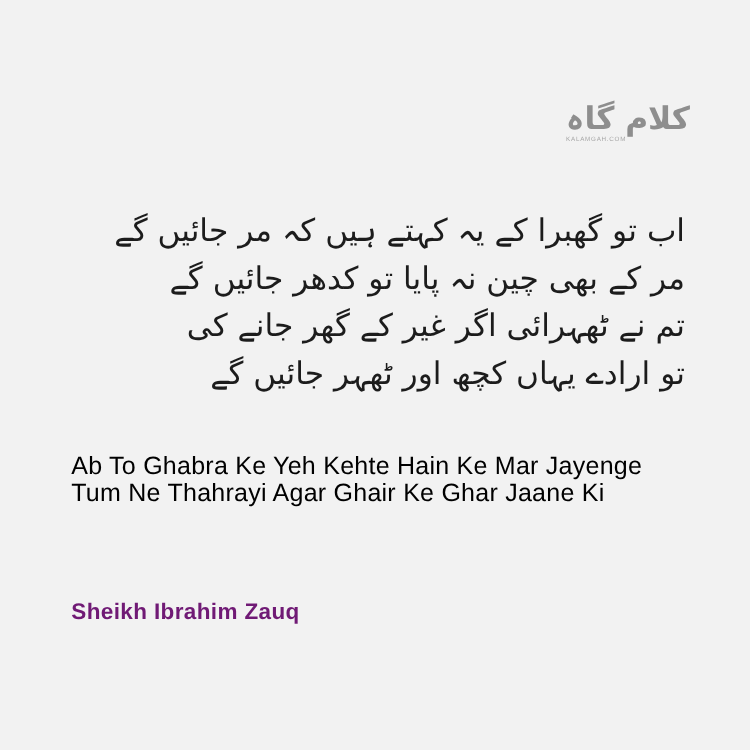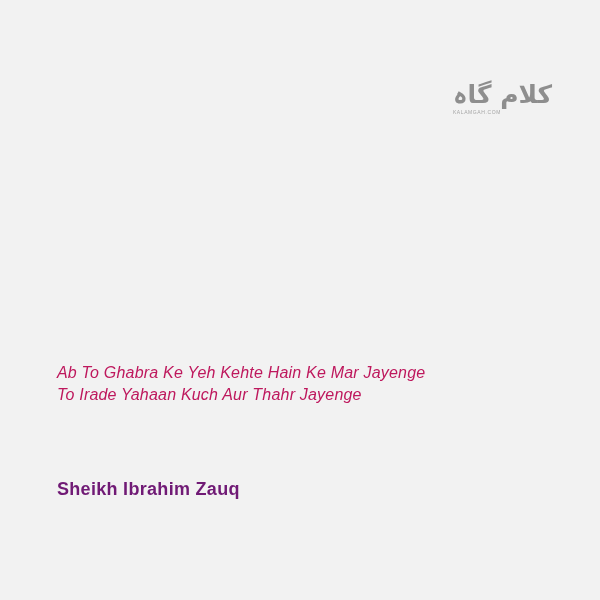--- a/index.html
+++ b/index.html
@@ -60,26 +60,25 @@
   }
 
   
   .english-poem {
     position: absolute;
     top: 362px;
     left: 57px;
     right: 40px;
   }
   .english-line {
-    font-size: 16px;
+    font-size: 20px;
     line-height: 22px;
-    color: #be185d;
+    color: #000000;
     letter-spacing: 0.2px;
     white-space: nowrap;
-    font-style: italic;
   }
 
   
   .poet-name {
     position: absolute;
     top: 479px;
     left: 57px;
     font-size: 18px;
     font-weight: bold;
     color: #701a75;
@@ -89,21 +88,27 @@
 </head>
 <body>
 
 <div class="canvas">
 
   <div class="logo">
     <div class="logo-urdu">کلام گاہ</div>
     <div class="logo-caption">KALAMGAH.COM</div>
   </div>
 
+  <div class="urdu-poem">
+    <div class="urdu-line">اب تو گھبرا کے یہ کہتے ہیں کہ مر جائیں گے</div>
+    <div class="urdu-line">مر کے بھی چین نہ پایا تو کدھر جائیں گے</div>
+    <div class="urdu-line">تم نے ٹھہرائی اگر غیر کے گھر جانے کی</div>
+    <div class="urdu-line">تو ارادے یہاں کچھ اور ٹھہر جائیں گے</div>
+  </div>
 
   <div class="english-poem">
     <div class="english-line">Ab To Ghabra Ke Yeh Kehte Hain Ke Mar Jayenge</div>
-    <div class="english-line">To Irade Yahaan Kuch Aur Thahr Jayenge</div>
+    <div class="english-line">Tum Ne Thahrayi Agar Ghair Ke Ghar Jaane Ki</div>
   </div>
 
   <div class="poet-name">Sheikh Ibrahim Zauq</div>
 
 </div>
 
 </body></html>

